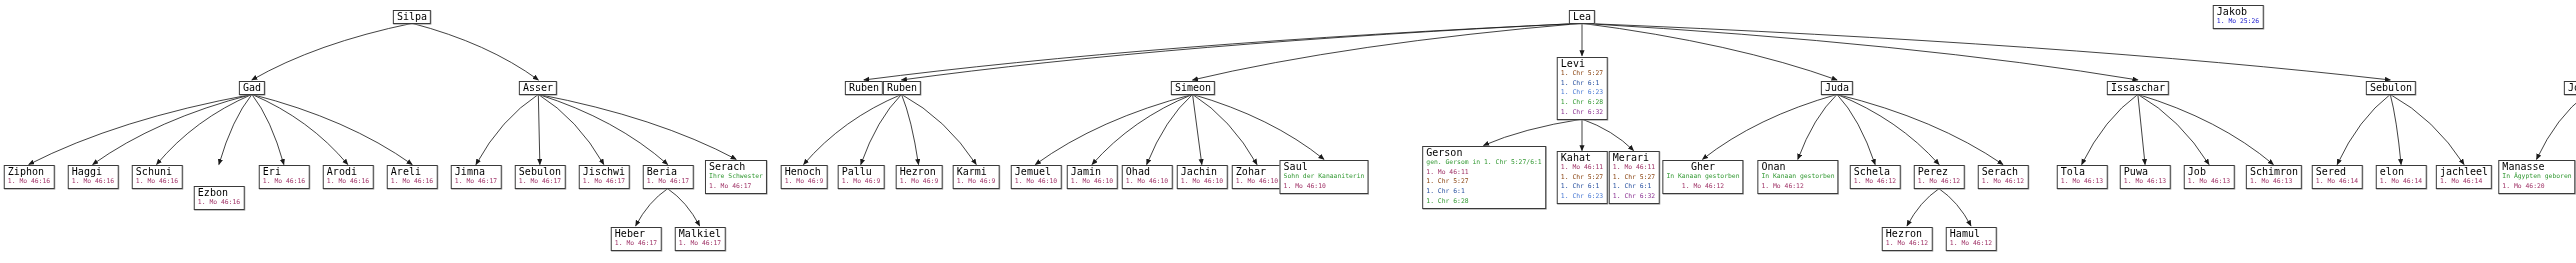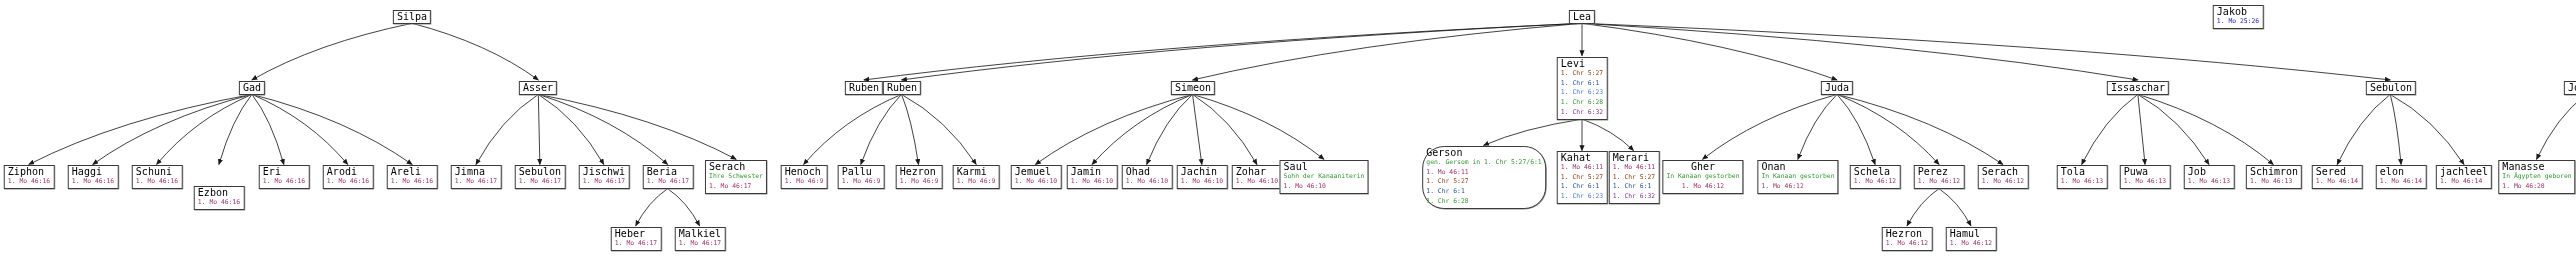--- a/index.html
+++ b/index.html
@@ -238,21 +238,21 @@
     </div>
     <div class="node" style="left: 1257px; top: 165px;">
       <div class="t">Zohar</div>
       <div class="l" style="color: rgb(160, 52, 104);">1. Mo 46:10</div>
     </div>
     <div class="node" style="left: 1324px; top: 160px;">
       <div class="t">Saul</div>
       <div class="l" style="color: rgb(51, 153, 51);">Sohn der Kanaaniterin</div>
       <div class="l" style="color: rgb(160, 52, 104);">1. Mo 46:10</div>
     </div>
-    <div class="node" style="left: 1484px; top: 146px; border-radius: 22px;">
+    <div class="node" style="left: 1484px; top: 146px;">
       <div class="t">Gerson</div>
       <div class="l" style="color: rgb(51, 153, 51);">gen. Gersom in 1. Chr 5:27/6:1</div>
       <div class="l" style="color: rgb(160, 52, 104);">1. Mo 46:11</div>
       <div class="l" style="color: rgb(139, 69, 19);">1. Chr 5:27</div>
       <div class="l" style="color: rgb(42, 82, 160);">1. Chr 6:1</div>
       <div class="l" style="color: rgb(51, 153, 51);">1. Chr 6:28</div>
     </div>
     <div class="node" style="left: 1582px; top: 151px;">
       <div class="t">Kahat</div>
       <div class="l" style="color: rgb(160, 52, 104);">1. Mo 46:11</div>

